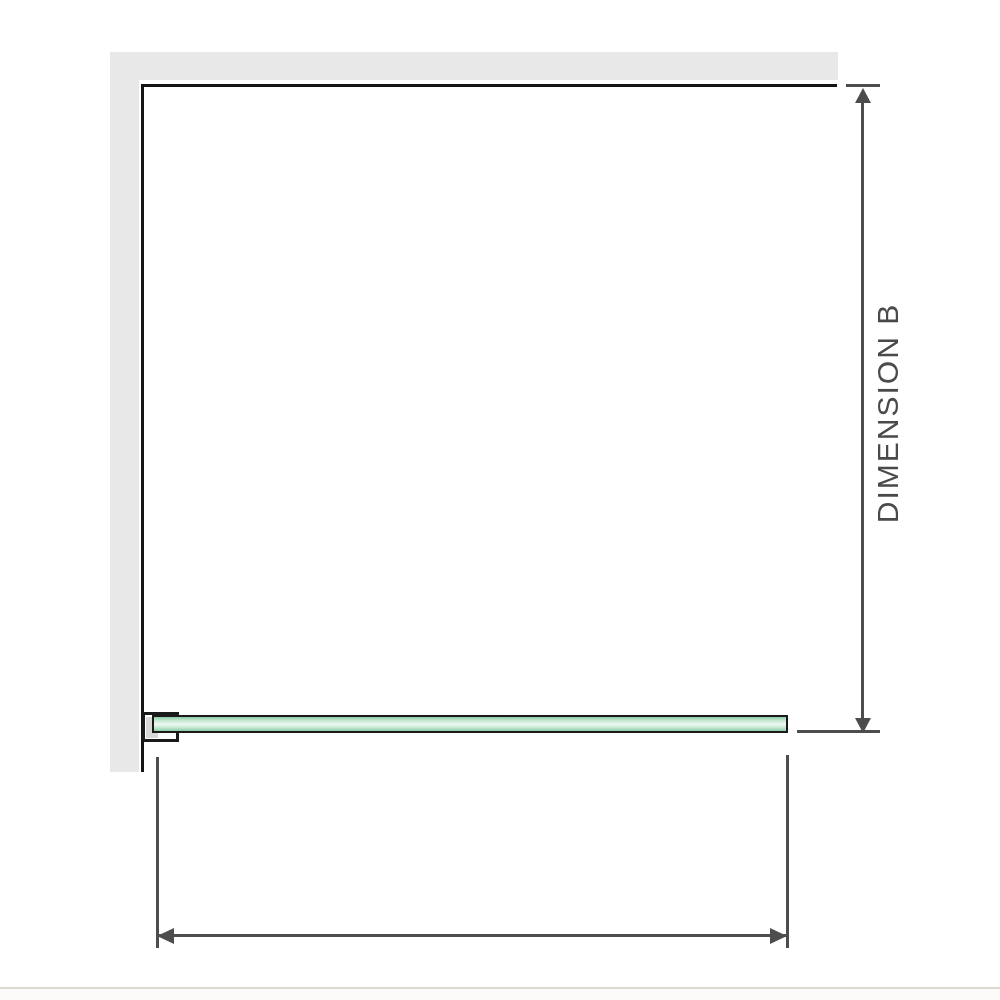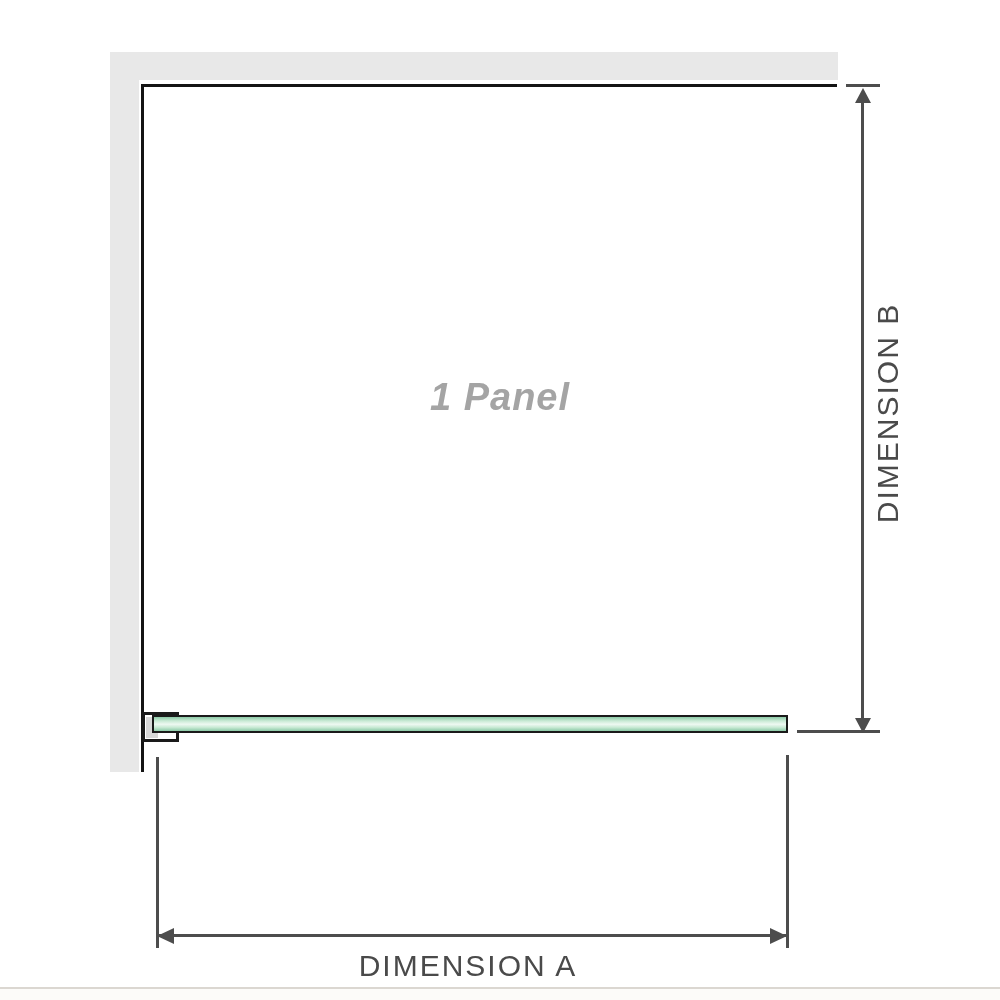--- a/index.html
+++ b/index.html
@@ -117,36 +117,34 @@
 <body>
 
 <div class="canvas">
 
   <div class="abs wall wall-top"></div>
   <div class="abs wall wall-left"></div>
 
   <div class="abs frame frame-top"></div>
   <div class="abs frame frame-left"></div>
 
-  <div class="abs panel-label">1 Panel</div>
 
   <div class="abs bracket"></div>
   <div class="abs bracket-anchor"></div>
   <div class="abs glass"></div>
 
   <div class="abs dim dimb-tick-top"></div>
   <div class="abs dim dimb-tick-bot"></div>
   <div class="abs dim dimb-line"></div>
   <div class="abs arrow arr-up"></div>
   <div class="abs arrow arr-down"></div>
   <div class="abs dim-label dimb-label">DIMENSION B</div>
 
   <div class="abs dim dima-ext-left"></div>
   <div class="abs dim dima-ext-right"></div>
   <div class="abs dim dima-line"></div>
   <div class="abs arrow arr-left"></div>
   <div class="abs arrow arr-right"></div>
-  <div class="abs dim-label dima-label">DIMENSION A</div>
 
   <div class="abs footer-rule"></div>
   <div class="abs footer-area"></div>
 
 </div>
 
 </body></html>

